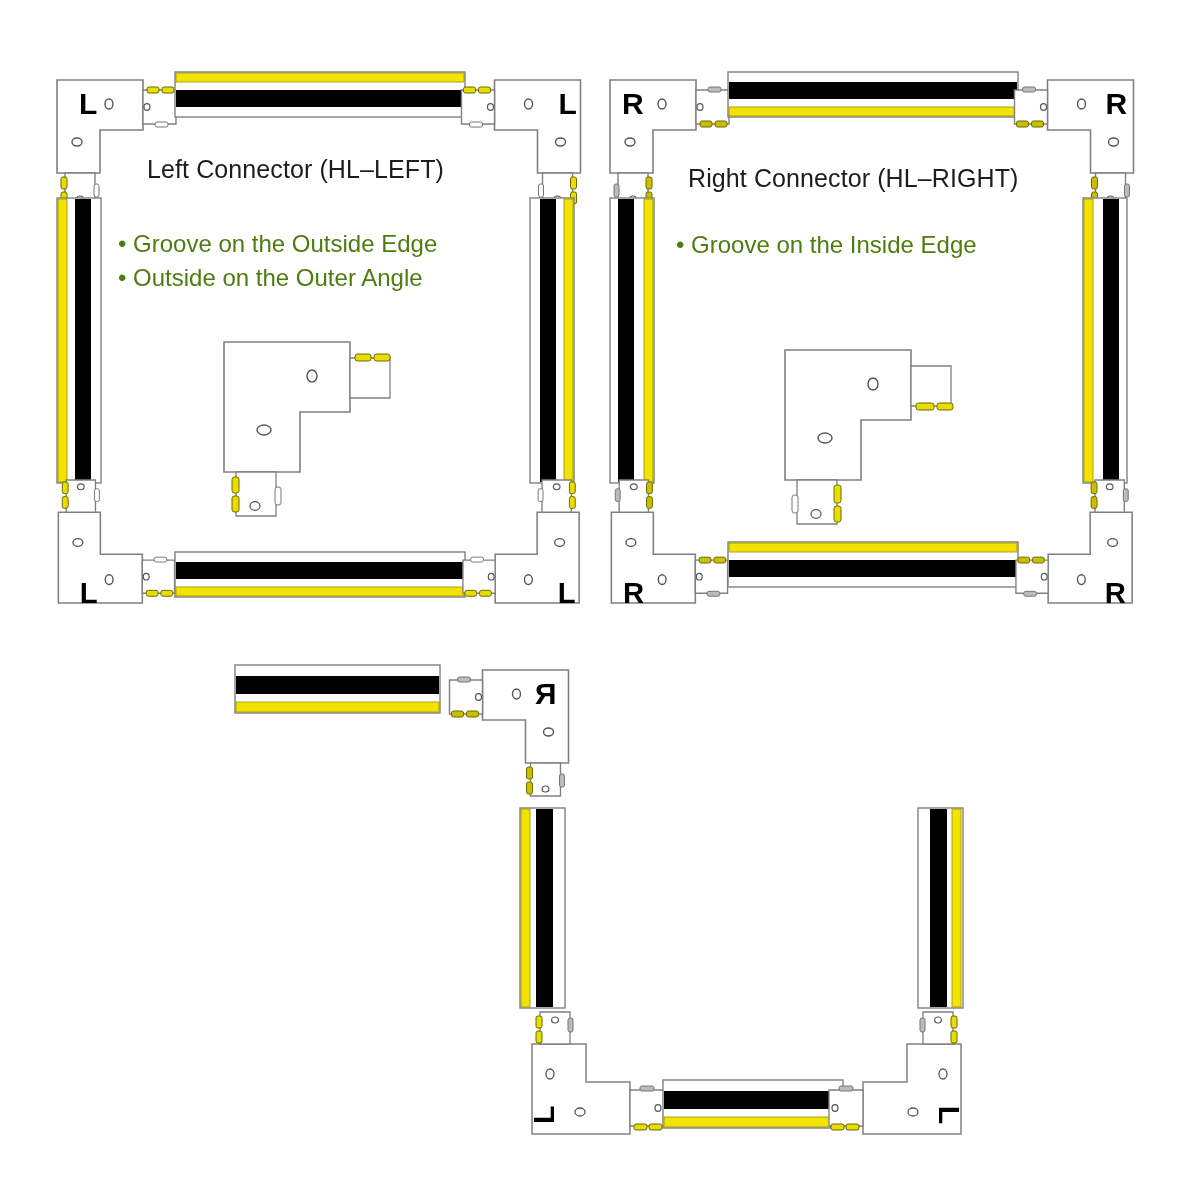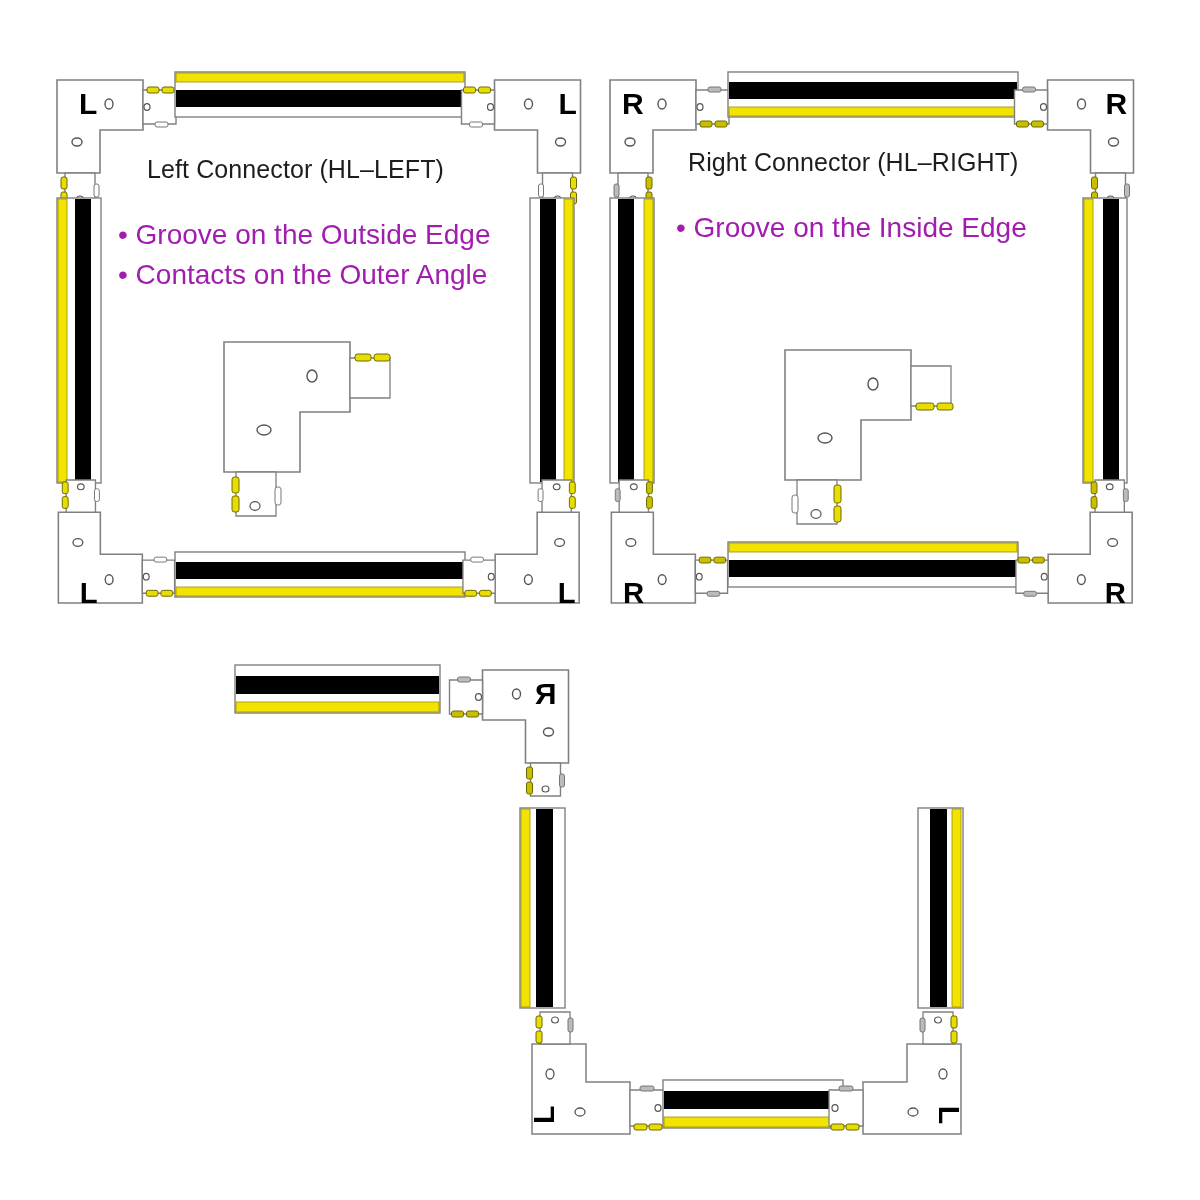--- a/index.html
+++ b/index.html
@@ -1,20 +1,20 @@
 <!DOCTYPE html>
 <html><head>
 <meta charset="utf-8">
 <style>
   html,body{margin:0;padding:0;background:#ffffff;}
   body{width:1200px;height:1200px;position:relative;overflow:hidden;
        font-family:"Liberation Sans","DejaVu Sans",sans-serif;color:#1a1a1a;}
   .abs{position:absolute;}
   .cap{font-size:25px;letter-spacing:.1px;white-space:nowrap;color:#1d1d1b;text-align:center;}
-  .bullets{font-size:28px;line-height:1.42;white-space:nowrap;color:#a21caf;}
+  .bullets{font-size:24px;line-height:1.42;white-space:nowrap;color:#4d7c0f;margin-top:12px;}
   .bullets div{white-space:nowrap;}
   svg{display:block;overflow:visible;}
 </style>
 </head>
 <body>
 
 <div class="abs" style="left:55px;top:78px">
 <svg width="120" height="120" viewBox="0 0 120 120">
   <g>
     <path d="M2 2 H88 V52 H45 V95 H2 Z" fill="#fff" stroke="#808080" stroke-width="1.6"></path>
@@ -69,21 +69,21 @@
     <ellipse cx="25" cy="121" rx="3.4" ry="3" fill="#fff" stroke="#555" stroke-width="1.2"></ellipse>
   </g>
   <text x="24" y="36" font-family="'Liberation Sans',sans-serif" font-size="30" font-weight="bold" fill="#000" transform="translate(48,0) scale(-1,1)">L</text>
 </svg>
 </div>
 
 <div class="abs cap" style="left:147px;top:155px">Left Connector (HL–LEFT)</div>
 
 <div class="abs bullets" style="left:118px;top:215px">
   <div>•  Groove on the Outside Edge</div>
-  <div>•  Contacts on the Outer Angle</div>
+  <div>•  Outside on the Outer Angle</div>
 </div>
 
 <div class="abs" style="left:55px;top:198px">
 <svg width="48" height="285" viewBox="0 0 48 285">
   <rect x="2" y="0" width="44" height="285" fill="#fff" stroke="#808080" stroke-width="1.4"></rect>
   <rect x="3" y="1" width="9" height="283" fill="#F2E300" stroke="#9a9000" stroke-width="0.8"></rect>
   <rect x="20" y="1" width="16" height="283" fill="#000"></rect>
 </svg>
 </div>
 
@@ -224,23 +224,23 @@
     <path d="M10 95 H40 V128 H10 Z" fill="#fff" stroke="#808080" stroke-width="1.4"></path>
     <rect x="38" y="99" width="6" height="12" rx="2" fill="#C9BE00" stroke="#6b6b00" stroke-width="1"></rect>
     <rect x="38" y="114" width="6" height="12" rx="2" fill="#C9BE00" stroke="#6b6b00" stroke-width="1"></rect>
     <rect x="6" y="106" width="5" height="13" rx="2" fill="#bbb" stroke="#777" stroke-width="1"></rect>
     <ellipse cx="25" cy="121" rx="3.4" ry="3" fill="#fff" stroke="#555" stroke-width="1.2"></ellipse>
   </g>
   <text x="14" y="36" font-family="'Liberation Sans',sans-serif" font-size="30" font-weight="bold" fill="#000" transform="translate(44,0) scale(-1,1)">R</text>
 </svg>
 </div>
 
-<div class="abs cap" style="left:688px;top:148px">Right Connector (HL–RIGHT)</div>
-
-<div class="abs bullets" style="left:676px;top:208px">
+<div class="abs cap" style="left:688px;top:164px">Right Connector (HL–RIGHT)</div>
+
+<div class="abs bullets" style="left:676px;top:216px">
   <div>•  Groove on the Inside Edge</div>
 </div>
 
 <div class="abs" style="left:608px;top:198px">
 <svg width="48" height="285" viewBox="0 0 48 285">
   <rect x="2" y="0" width="44" height="285" fill="#fff" stroke="#808080" stroke-width="1.4"></rect>
   <rect x="36" y="1" width="9" height="283" fill="#F2E300" stroke="#9a9000" stroke-width="0.8"></rect>
   <rect x="10" y="1" width="16" height="283" fill="#000"></rect>
 </svg>
 </div>

